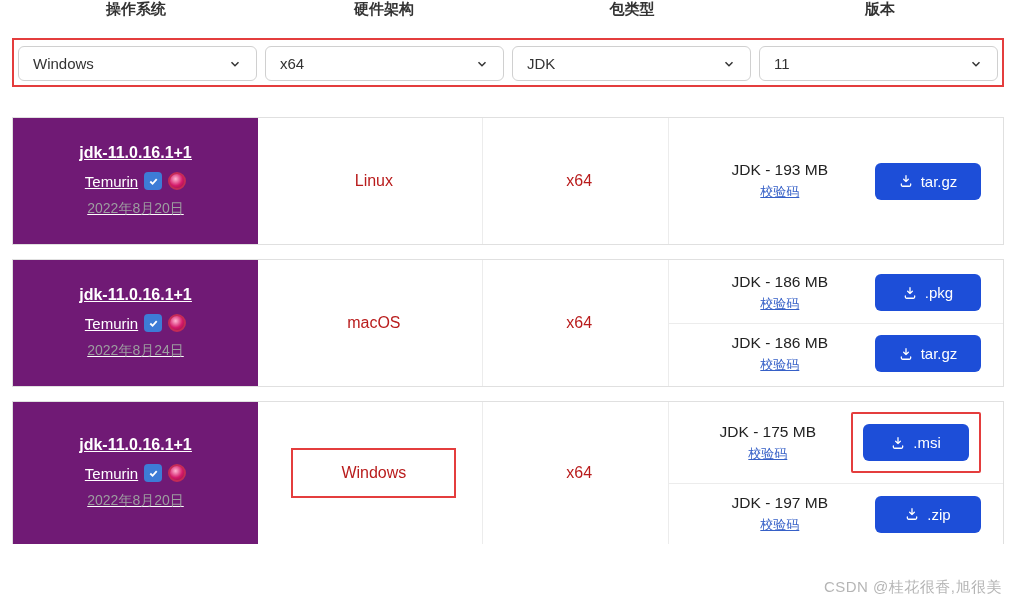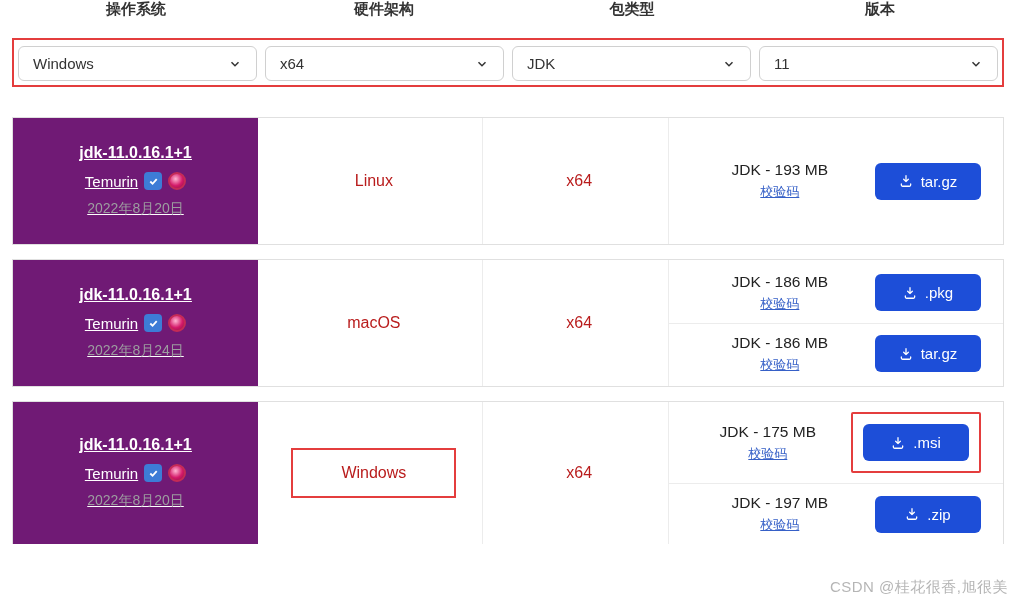--- a/index.html
+++ b/index.html
@@ -155,21 +155,21 @@
       border: 2.5px solid #e43d3d;
       padding: 14px 48px;
     }
     .red-box-btn {
       border: 2.5px solid #e43d3d;
       padding: 10px;
       border-radius:2px;
     }
     .watermark {
       position: fixed;
-      right: 8px;
+      right: 14px;
       bottom: 4px;
       font-size: 15px;
       color: rgba(120,120,120,.55);
       letter-spacing: .5px;
       pointer-events: none;
     }
     .table-card.last { margin-bottom: 0; border-bottom: none; }
   </style>
 </head>
 <body>

